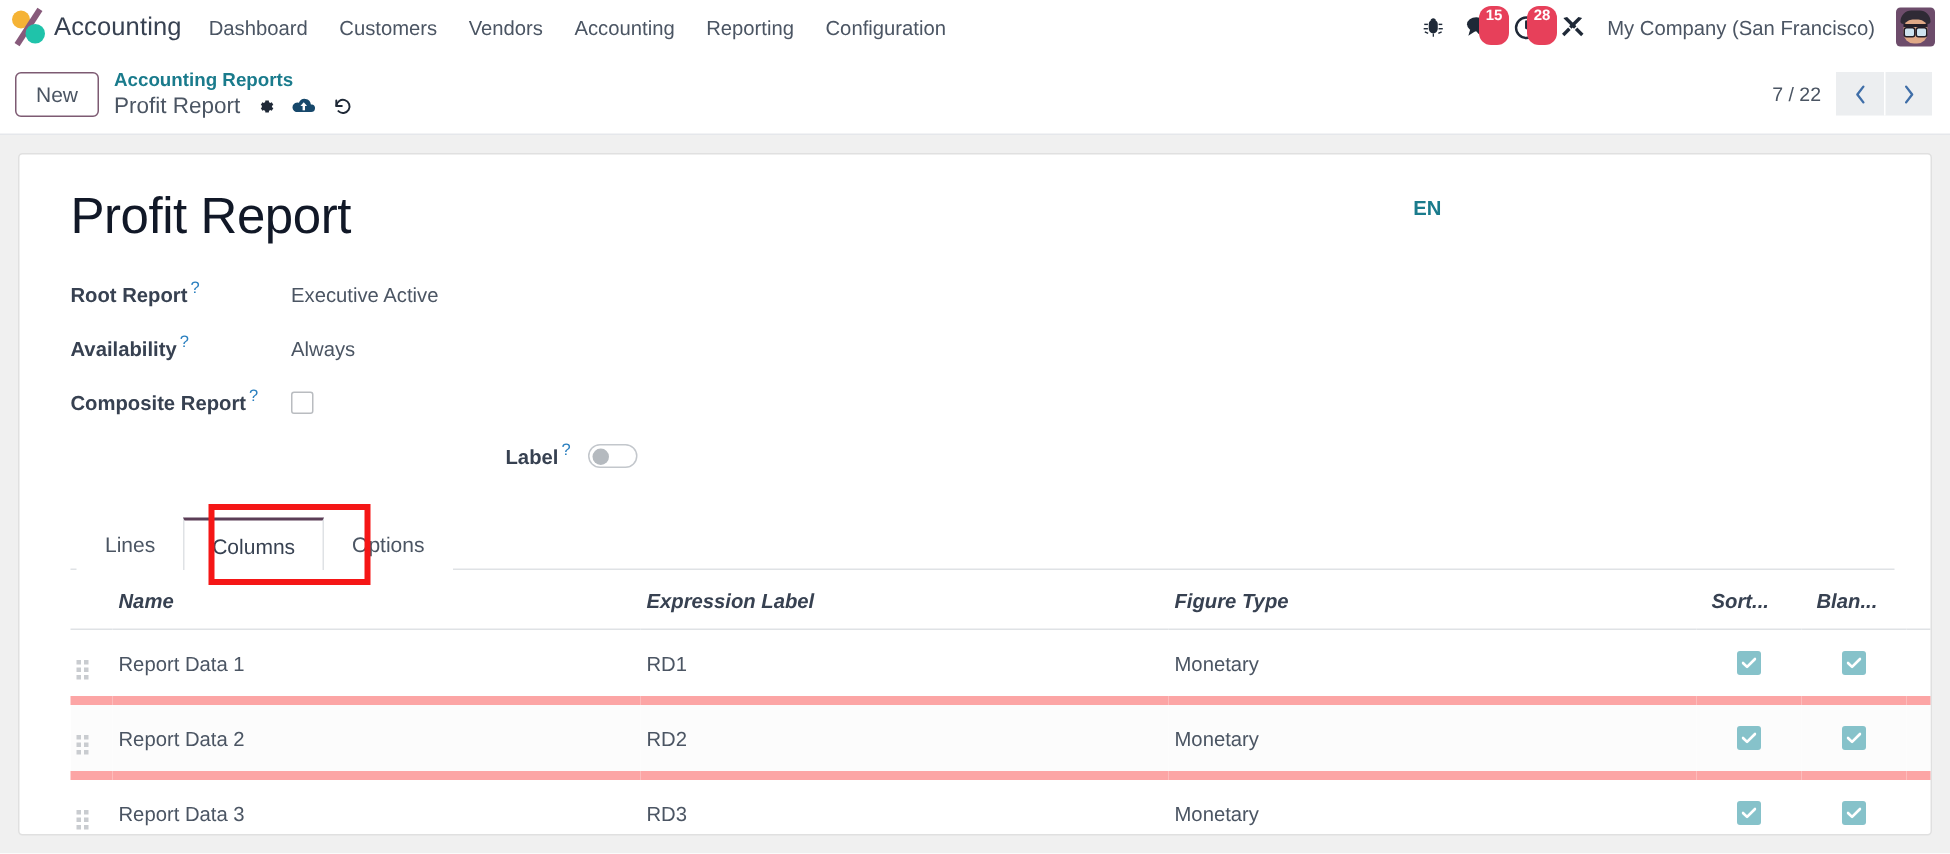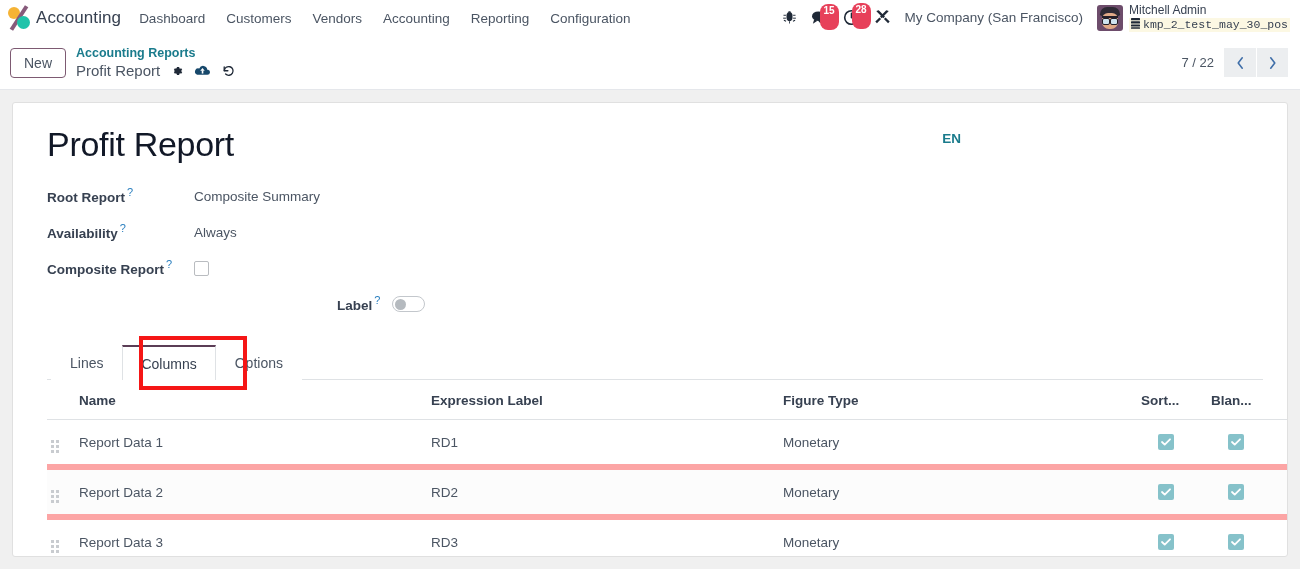--- a/index.html
+++ b/index.html
@@ -302,20 +302,21 @@
   .x2m-table th {
     font-size: 13.5px;
     font-weight: bold;
     color: #374151;
     text-align: left;
     padding: 13px 4px 11px;
     border-bottom: 1px solid #dfe2e5;
     white-space: nowrap;
     overflow: hidden;
     text-overflow: ellipsis;
+    font-style: italic;
   }
   .x2m-table td {
     font-size: 13.5px;
     color: #4b5563;
     padding: 11px 4px;
     border-bottom: 6px solid #fca5a5;
     white-space: nowrap;
     overflow: hidden;
   }
   tr.row-odd td { background: #fcfcfc; }
@@ -414,34 +415,20 @@
       </svg>
     </div>
 
     <div class="company-name">My Company (San Francisco)</div>
 
     <div class="user-block">
       <div class="avatar">
         <div class="hair"></div>
         <div class="face"></div>
         <div class="glasses"></div>
-      </div>
-      <div class="user-texts">
-        <div class="user-name">Mitchell Admin</div>
-        <div class="db-line">
-          <span>
-            <svg width="9" height="11" viewBox="0 0 9 11" fill="#1f2937">
-              <rect x="0" y="0" width="9" height="2.2" rx=".5"></rect>
-              <rect x="0" y="3.2" width="9" height="2.2" rx=".5"></rect>
-              <rect x="0" y="6.4" width="9" height="2.2" rx=".5"></rect>
-              <rect x="0" y="9.2" width="9" height="1.6" rx=".5"></rect>
-            </svg>
-          </span>
-          <span>kmp_2_test_may_30_pos</span>
-        </div>
       </div>
     </div>
   </div>
 </div>
 
 <div class="control-panel">
   <button class="btn-new">New</button>
 
   <div class="breadcrumb-wrap">
     <div class="bc-parent">Accounting Reports</div>
@@ -493,21 +480,21 @@
 
     <div class="form-title">Profit Report</div>
 
     <div class="form-cols">
       <div class="form-col">
 
         <div class="field-row">
           <div class="label-cell">
             <span class="field-label">Root Report</span><span class="help-q">?</span>
           </div>
-          <div class="field-value">Composite Summary</div>
+          <div class="field-value">Executive Active</div>
         </div>
 
         <div class="field-row">
           <div class="label-cell">
             <span class="field-label">Availability</span><span class="help-q">?</span>
           </div>
           <div class="field-value">Always</div>
         </div>
 
         <div class="field-row">

